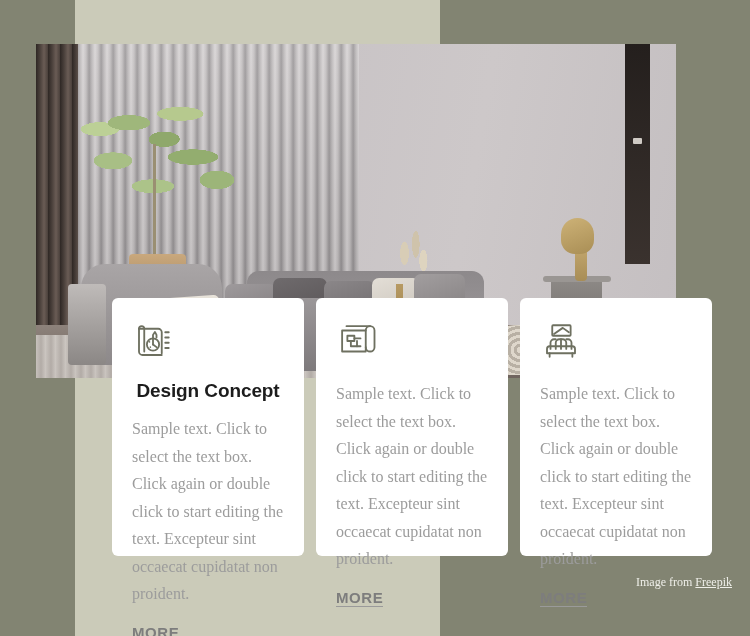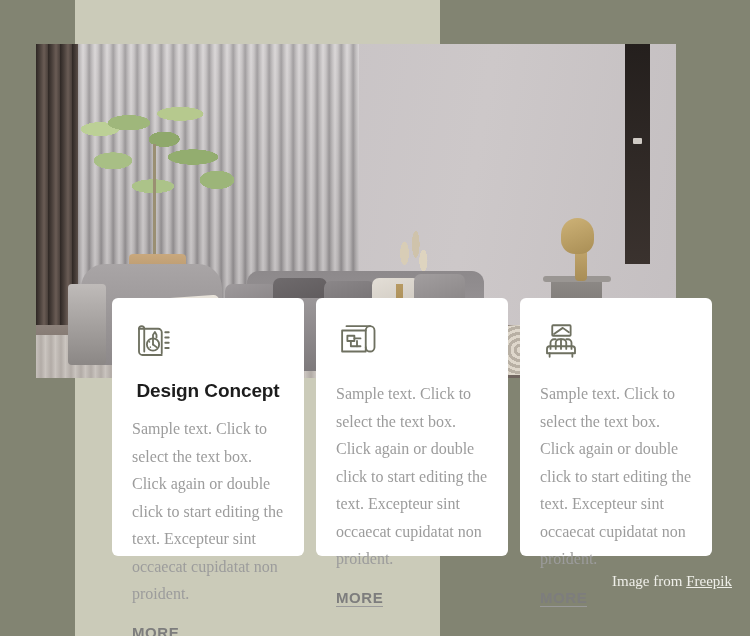--- a/index.html
+++ b/index.html
@@ -194,21 +194,21 @@
   .card-more{
     font-size:15px; font-weight:bold; letter-spacing:.6px;
     color:#7d7d7d; text-decoration:none; text-transform:uppercase;
     border-bottom:1.5px solid #9a9a9a; padding-bottom:0;
     align-self:flex-start;
   }
 
   
   .attrib{
     position:absolute; right:18px; bottom:46px;
-    font-size:15px; color:#efefe9;
+    font-size:12px; color:#efefe9;
     font-family:"Liberation Serif", serif;
   }
   .attrib a{ color:#efefe9; text-decoration:underline; }
 </style>
 </head>
 <body>
 
 <div class="bg-outer"></div>
 <div class="bg-panel"></div>
 

